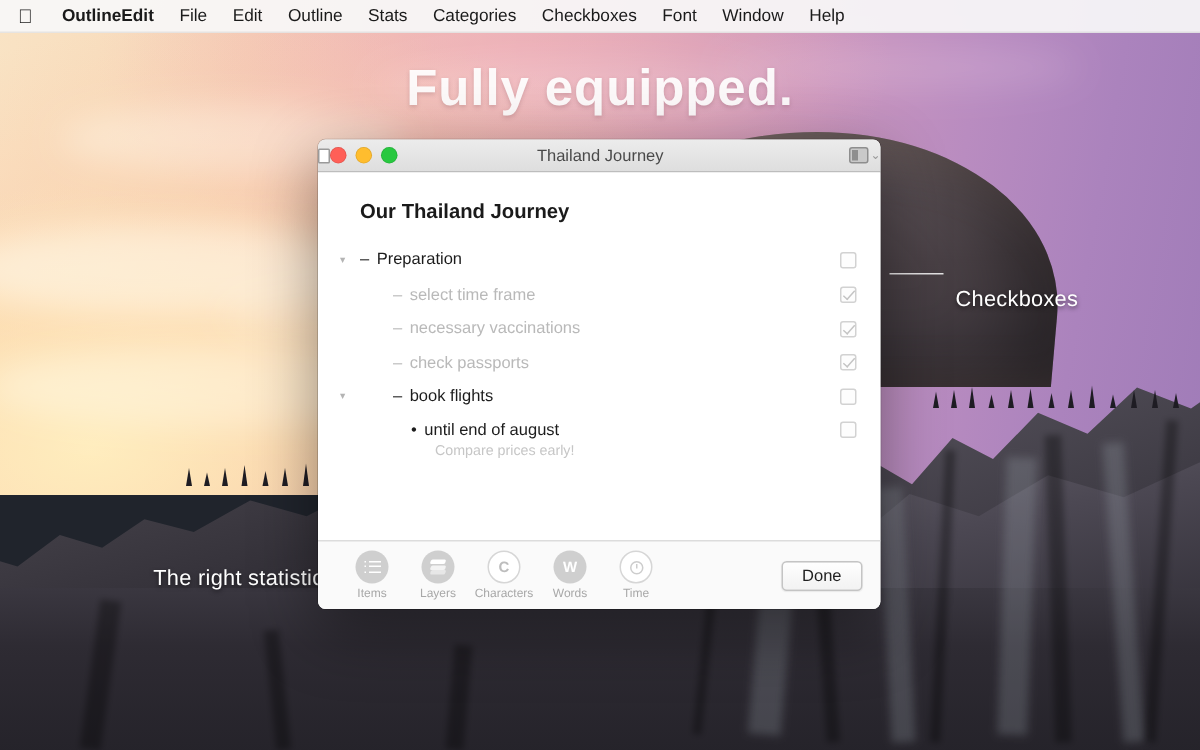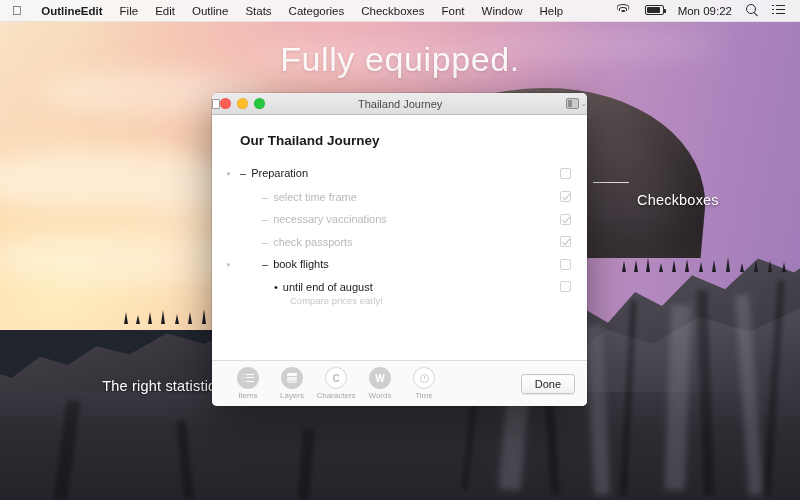--- a/index.html
+++ b/index.html
@@ -129,21 +129,21 @@
 
   .ic-list { width:13px; height:10px; display:inline-block; position:relative; }
   .ic-list i { position:absolute; left:4px; right:0; height:1.4px; background:#2a2a2a; }
   .ic-list i::before{ content:""; position:absolute; left:-4px; top:0; width:1.6px; height:1.4px; background:#2a2a2a; }
   .ic-list i:nth-child(1){top:0;} .ic-list i:nth-child(2){top:4.2px;} .ic-list i:nth-child(3){top:8.4px;}
 
   
   #headline {
     position:absolute; left:0; top:40px; width:800px;
     text-align:center; z-index:10;
-    font-size:34px; font-weight:400; letter-spacing:.6px;
+    font-size:34px; font-weight:700; letter-spacing:.6px;
     color:rgba(255,255,255,.93);
     text-shadow:0 1px 3px rgba(120,70,80,.25);
   }
 
   
   #appwin {
     position:absolute; left:212px; top:93px; width:375px; height:313px;
     background:#fff; border-radius:5px;
     box-shadow:0 14px 44px rgba(0,0,0,.42), 0 0 0 .5px rgba(0,0,0,.22);
     z-index:20; overflow:hidden;
@@ -333,27 +333,20 @@
   <span class="mi">File</span>
   <span class="mi">Edit</span>
   <span class="mi">Outline</span>
   <span class="mi">Stats</span>
   <span class="mi">Categories</span>
   <span class="mi">Checkboxes</span>
   <span class="mi">Font</span>
   <span class="mi">Window</span>
   <span class="mi">Help</span>
 
-  <span class="right">
-    <span class="mi"><span class="ic-wifi"><i></i><i></i><i></i></span></span>
-    <span class="mi"><span class="ic-batt"><i></i></span></span>
-    <span class="mi">Mon 09:22</span>
-    <span class="mi"><span class="ic-search"></span></span>
-    <span class="mi"><span class="ic-list"><i></i><i></i><i></i></span></span>
-  </span>
 </div>
 
 <div id="headline">Fully equipped.</div>
 
 <div id="appwin">
 
   <div id="titlebar">
     <span class="lights">
       <span class="l-close"></span>
       <span class="l-min"></span>

